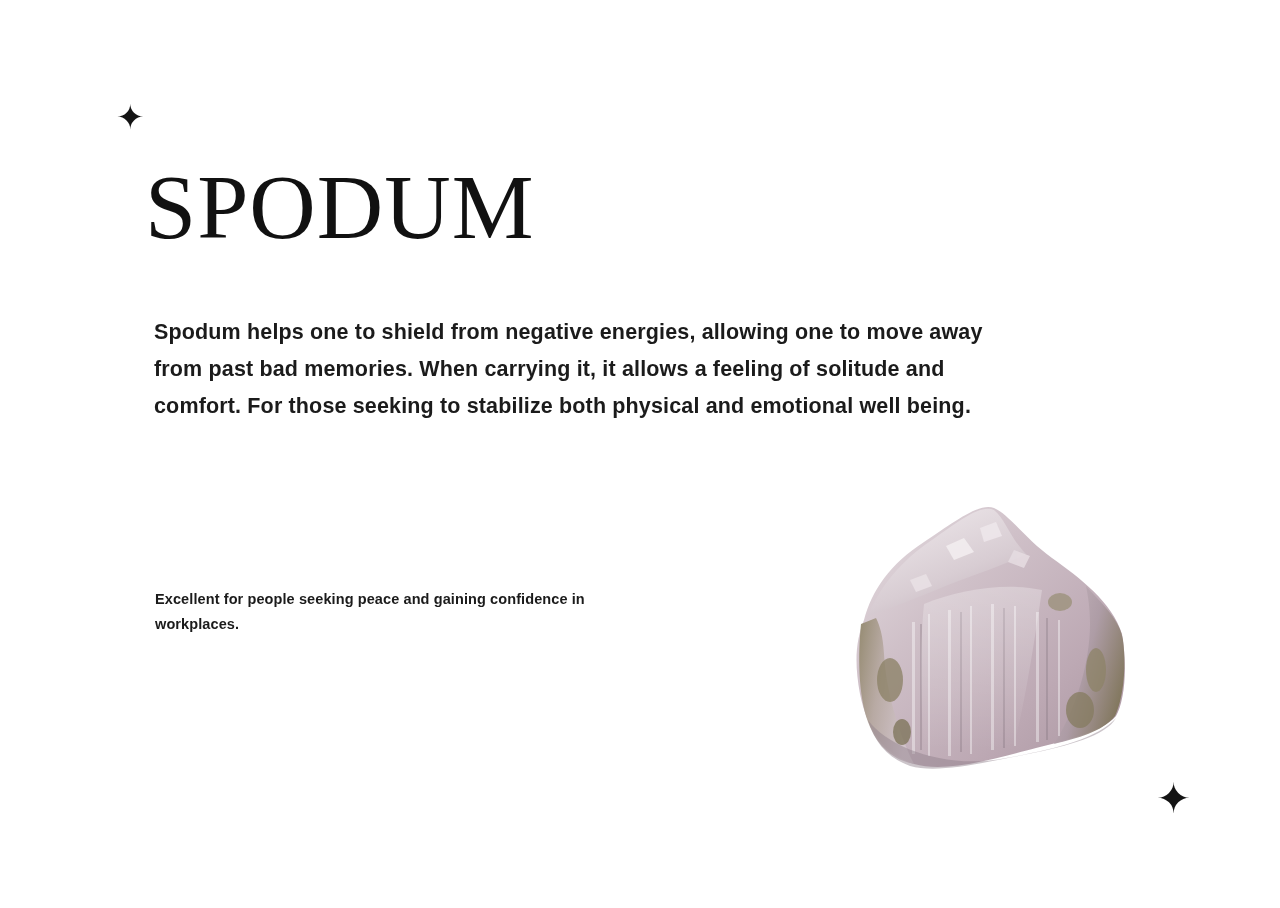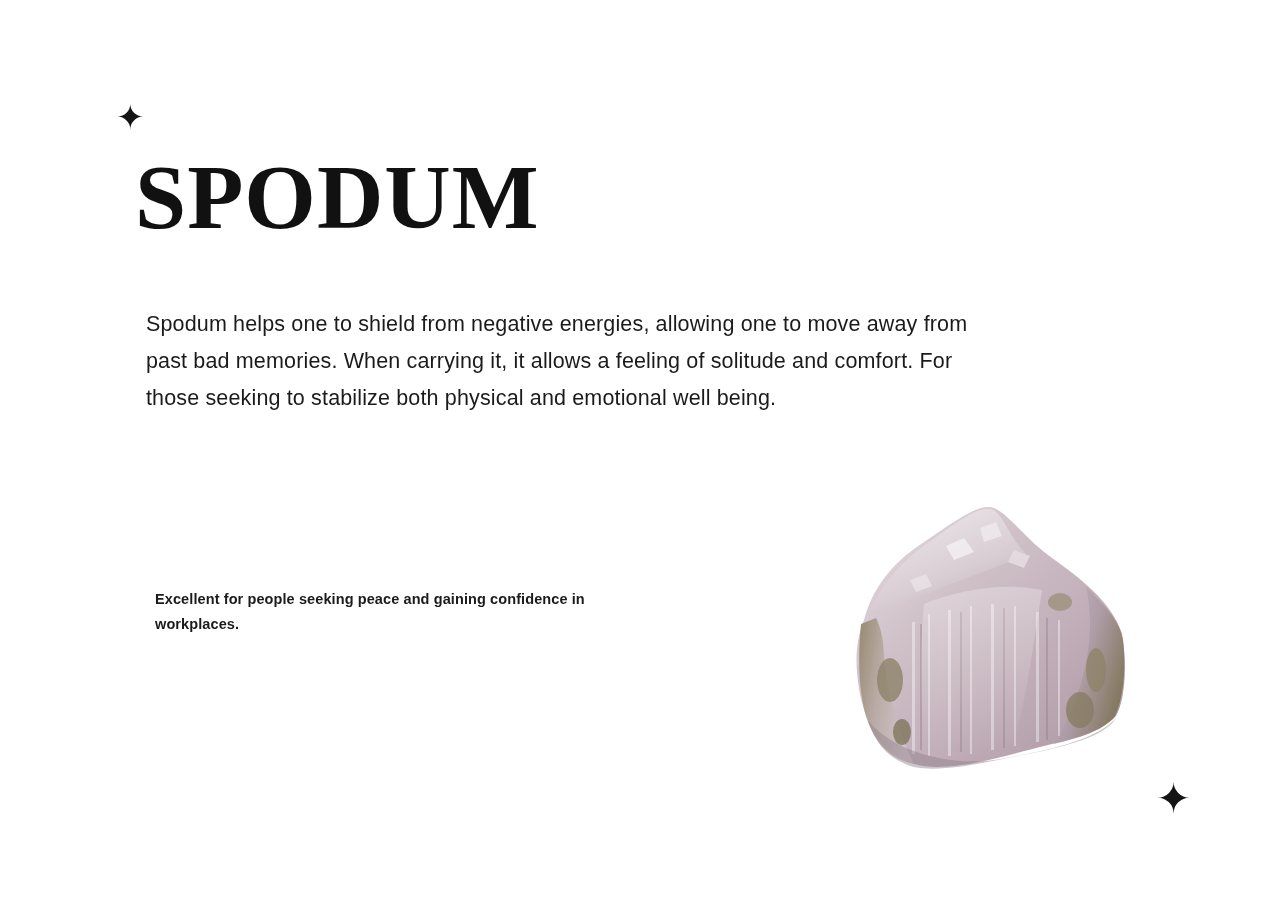--- a/index.html
+++ b/index.html
@@ -37,37 +37,37 @@
     top: 778px;
     font-size: 42px;
   }
 
   
   .title {
     position: absolute;
     left: 131px;
     top: 145px;
     font-family: "Liberation Serif", serif;
-    font-weight: bold;
+    font-weight: normal;
     font-size: 92px;
     letter-spacing: 1px;
     color: #111111;
-    margin: 4px;
+    margin: 14px;
     line-height: 1.05;
   }
 
   
   .lead {
     position: absolute;
     left: 146px;
     top: 306px;
     width: 840px;
-    margin: 0;
+    margin: 8px;
     font-size: 21.5px;
-    font-weight: normal;
+    font-weight: bold;
     line-height: 37px;
     color: #1b1b1b;
     letter-spacing: 0.15px;
   }
 
   
   .note {
     position: absolute;
     left: 146px;
     top: 578px;

